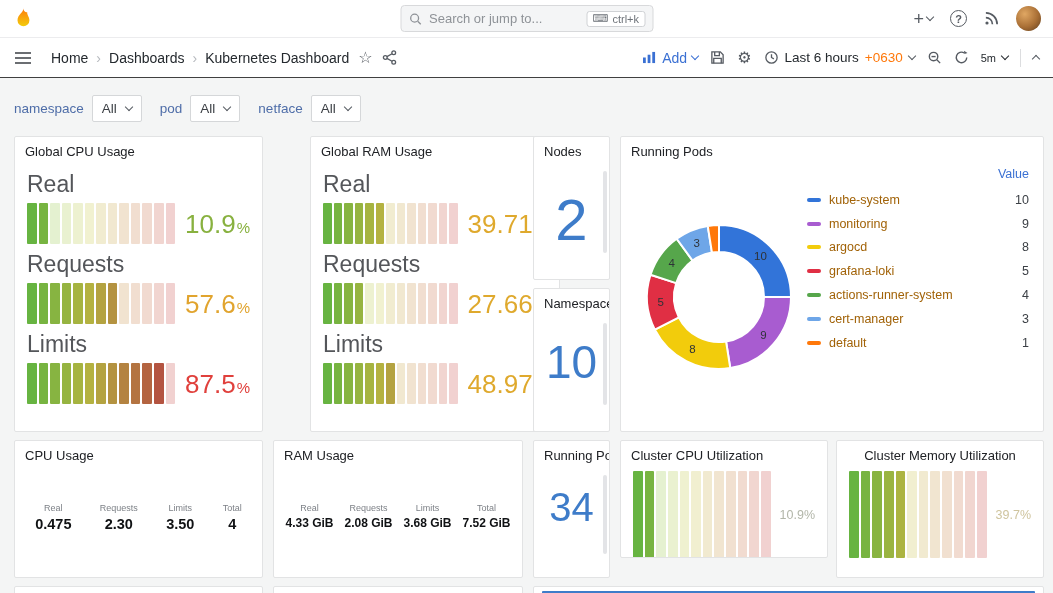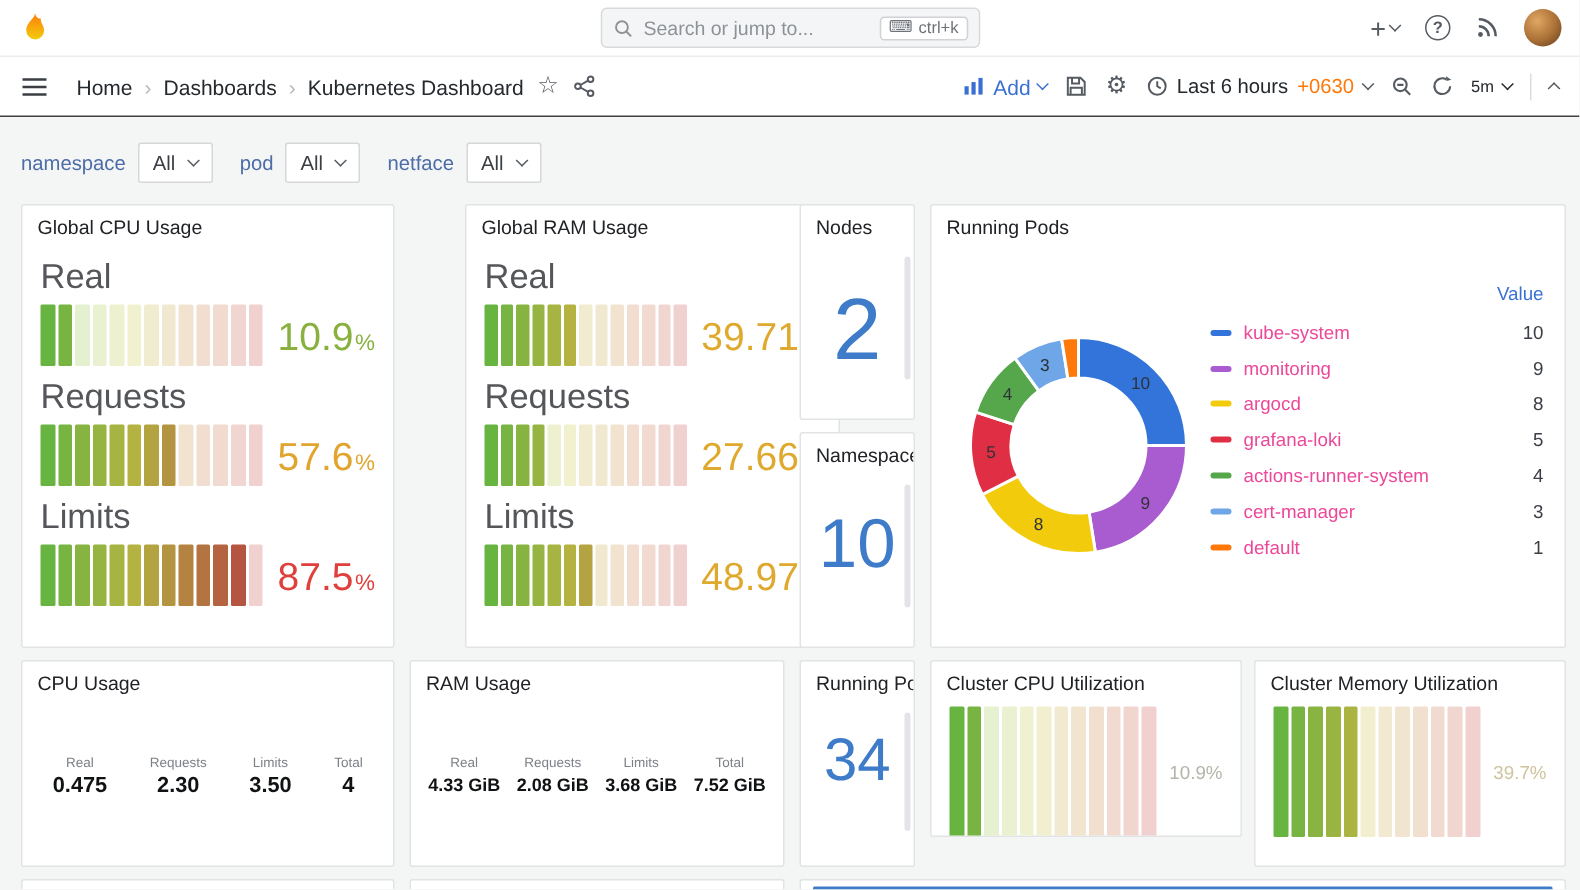--- a/index.html
+++ b/index.html
@@ -80,25 +80,25 @@
   
   .stats{display:flex;justify-content:space-around;margin-top:40px;padding:0 6px;}
   .ministat{text-align:center;}
   .ministat-label{font-size:9px;color:#7d8187;}
   .ministat-value{font-size:14.5px;font-weight:600;color:#101214;margin-top:3px;}
   .compact .ministat-value{font-size:12px;}
 
   
   .donut{position:absolute;left:14px;top:76px;width:168px;height:168px;}
   .donut-label{font-size:11.5px;fill:#2e3237;font-family:"Liberation Sans",sans-serif;}
-  .legend{position:absolute;top:52px;right:14px;width:222px;font-size:12.5px;}
+  .legend{position:absolute;top:30px;right:14px;width:222px;font-size:12.5px;}
   .legend-header{text-align:right;color:var(--accent);margin-bottom:7px;cursor:pointer;}
   .legend-row{display:flex;align-items:center;height:23.8px;cursor:pointer;}
   .legend-swatch{width:14px;height:4px;border-radius:2px;flex:none;}
-  .legend-name{margin-left:8px;color:#ec4899;}
+  .legend-name{margin-left:8px;color:#a16207;}
   .legend-value{margin-left:auto;color:#3c4046;}
 
   
   .cluster-row{display:flex;align-items:center;gap:9px;padding:8px 12px 0;}
   .lcd.tall{width:142px;height:87px;}
   .cluster-value{font-size:12.5px;white-space:nowrap;}
 
   .blue-strip{margin:4px 8px 0;height:3px;background:var(--stat-blue);border-radius:1px;}
 </style>
 </head>
@@ -532,21 +532,21 @@
             <div class="lcd-cell" style="background: rgb(241, 229, 208);"></div>
             <div class="lcd-cell" style="background: rgb(241, 224, 208);"></div>
             <div class="lcd-cell" style="background: rgb(241, 219, 208);"></div>
             <div class="lcd-cell" style="background: rgb(241, 214, 208);"></div>
             <div class="lcd-cell" style="background: rgb(241, 209, 208);"></div>
           </div>
         <div class="cluster-value" style="color: rgb(178, 182, 169);">10.9%</div>
       </div>
     </section>
 
-    <section class="panel" style="left:836px;top:304px;width:208px;height:138px;">
+    <section class="panel" style="left:836px;top:304px;width:208px;height:138px;text-align:center;">
       <div class="panel-title">Cluster Memory Utilization</div>
       <div class="cluster-row">
         <div class="lcd tall">
             <div class="lcd-cell" style="background: rgb(103, 180, 65);"></div>
             <div class="lcd-cell" style="background: rgb(120, 180, 65);"></div>
             <div class="lcd-cell" style="background: rgb(137, 180, 65);"></div>
             <div class="lcd-cell" style="background: rgb(154, 180, 65);"></div>
             <div class="lcd-cell" style="background: rgb(172, 180, 65);"></div>
             <div class="lcd-cell" style="background: rgb(241, 239, 208);"></div>
             <div class="lcd-cell" style="background: rgb(241, 234, 208);"></div>

